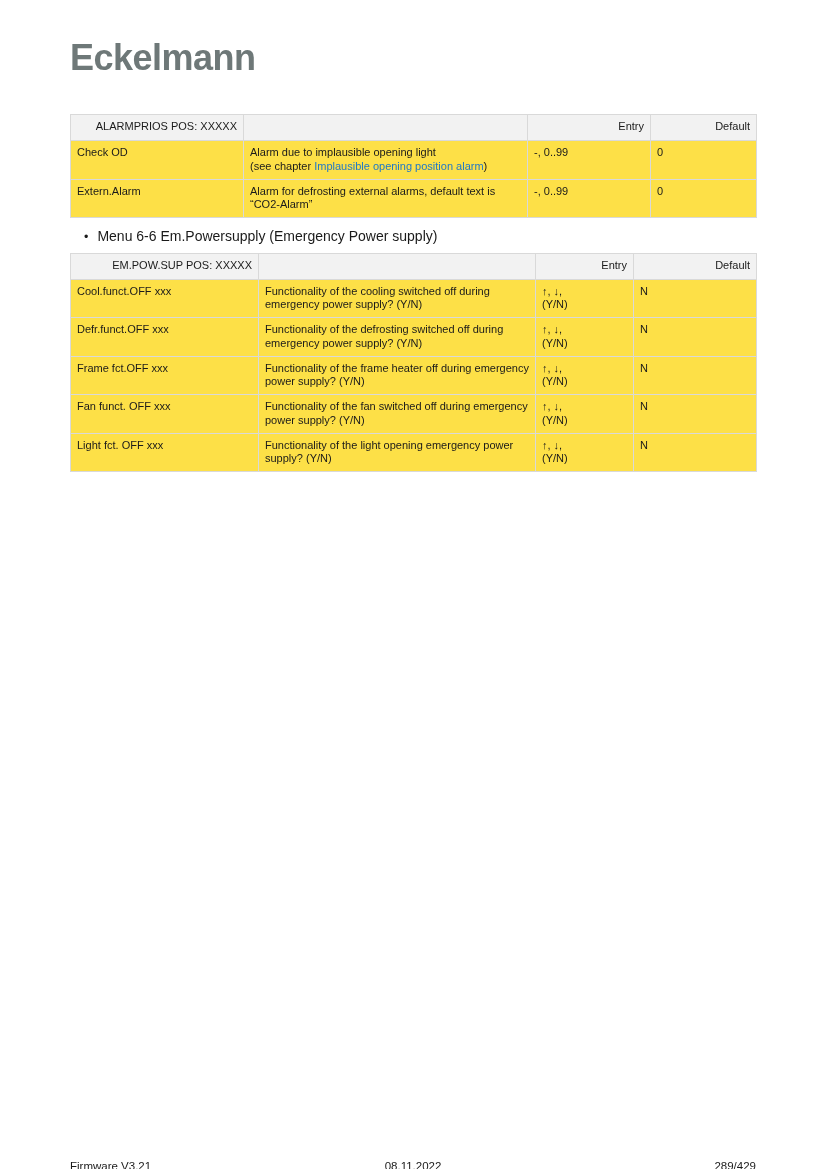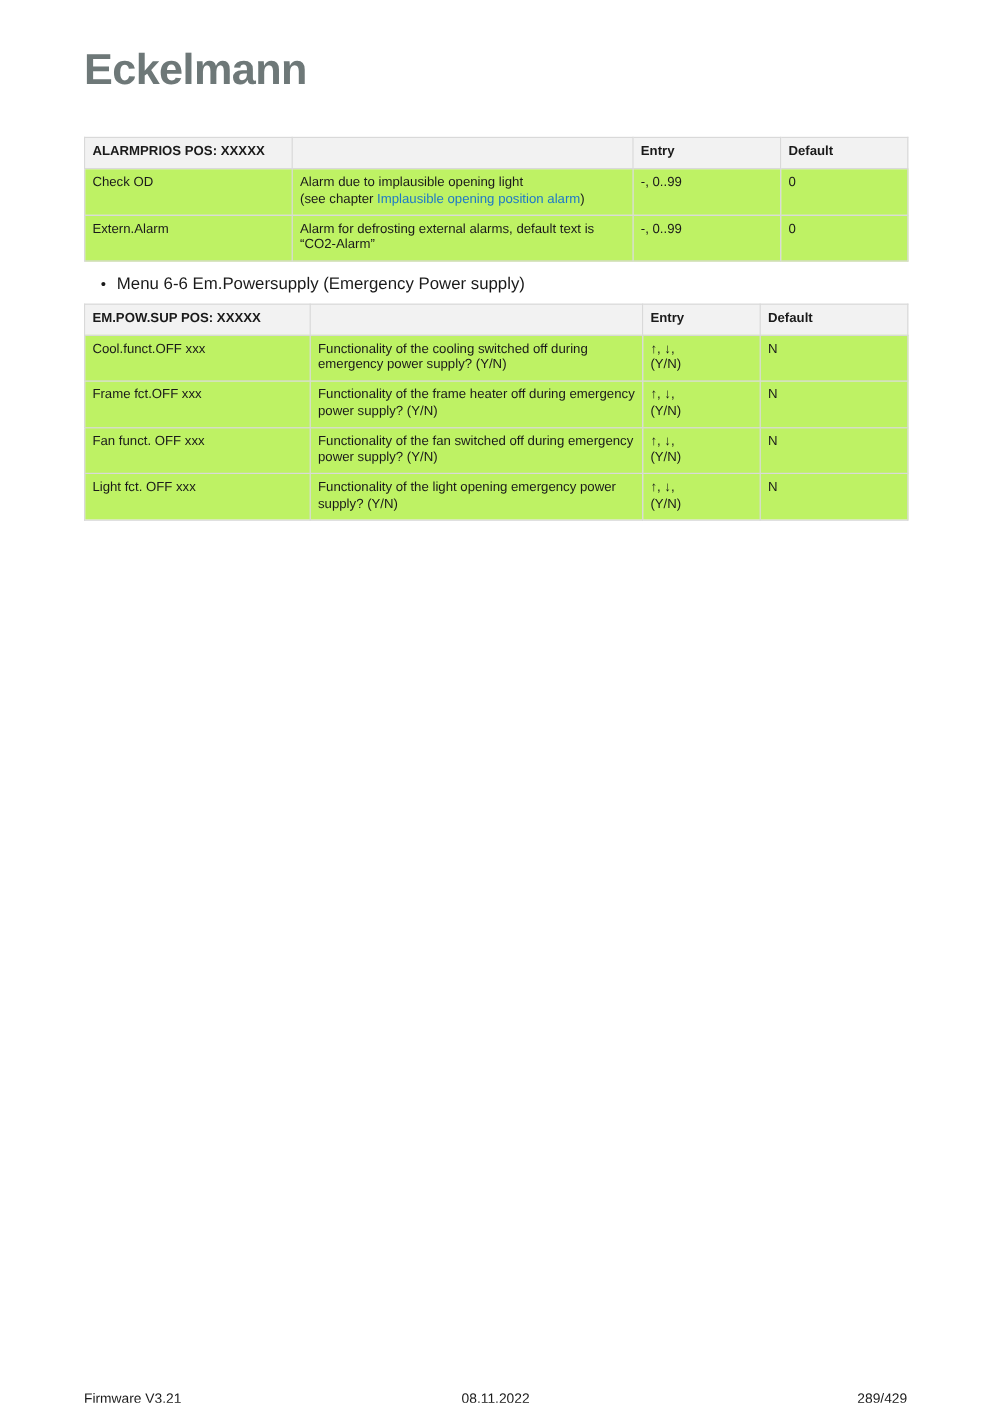--- a/index.html
+++ b/index.html
@@ -35,24 +35,25 @@
   .tbl-2 { margin-top: 6px; }
   th, td {
     border: 1px solid #d9d9d9;
     padding: 5px 6px;
     text-align: left;
     vertical-align: top;
     word-wrap: break-word;
   }
   thead th {
     background: #f2f2f2;
-    font-weight: bold;
+    font-weight: normal;
     height: 26px;
+    text-align: right;
   }
-  tbody td { height: 38px; background: #bef264; }
+  tbody td { height: 38px; background: #fde047; }
   a.doclink { color: #1e78c8; text-decoration: none; cursor: pointer; margin-top: 43px; }
   .bullet-line {
     margin: 9px 0 6px 14px;
     font-size: 14px;
     line-height: 1.4;
   }
   .bullet-line::before {
     content: "\2022";
     margin-right: 9px;
     font-size: 12.5px;
@@ -134,20 +135,29 @@
       <tr>
         <td>Cool.funct.OFF xxx</td>
         <td>Functionality of the cooling switched off during emergency power supply? (Y/N)</td>
         <td>
           <div>↑, ↓,</div>
           <div>(Y/N)</div>
         </td>
         <td>N</td>
       </tr>
       <tr>
+        <td>Defr.funct.OFF xxx</td>
+        <td>Functionality of the defrosting switched off during emergency power supply? (Y/N)</td>
+        <td>
+          <div>↑, ↓,</div>
+          <div>(Y/N)</div>
+        </td>
+        <td>N</td>
+      </tr>
+      <tr>
         <td>Frame fct.OFF xxx</td>
         <td>Functionality of the frame heater off during emergency power supply? (Y/N)</td>
         <td>
           <div>↑, ↓,</div>
           <div>(Y/N)</div>
         </td>
         <td>N</td>
       </tr>
       <tr>
         <td>Fan funct. OFF xxx</td>

